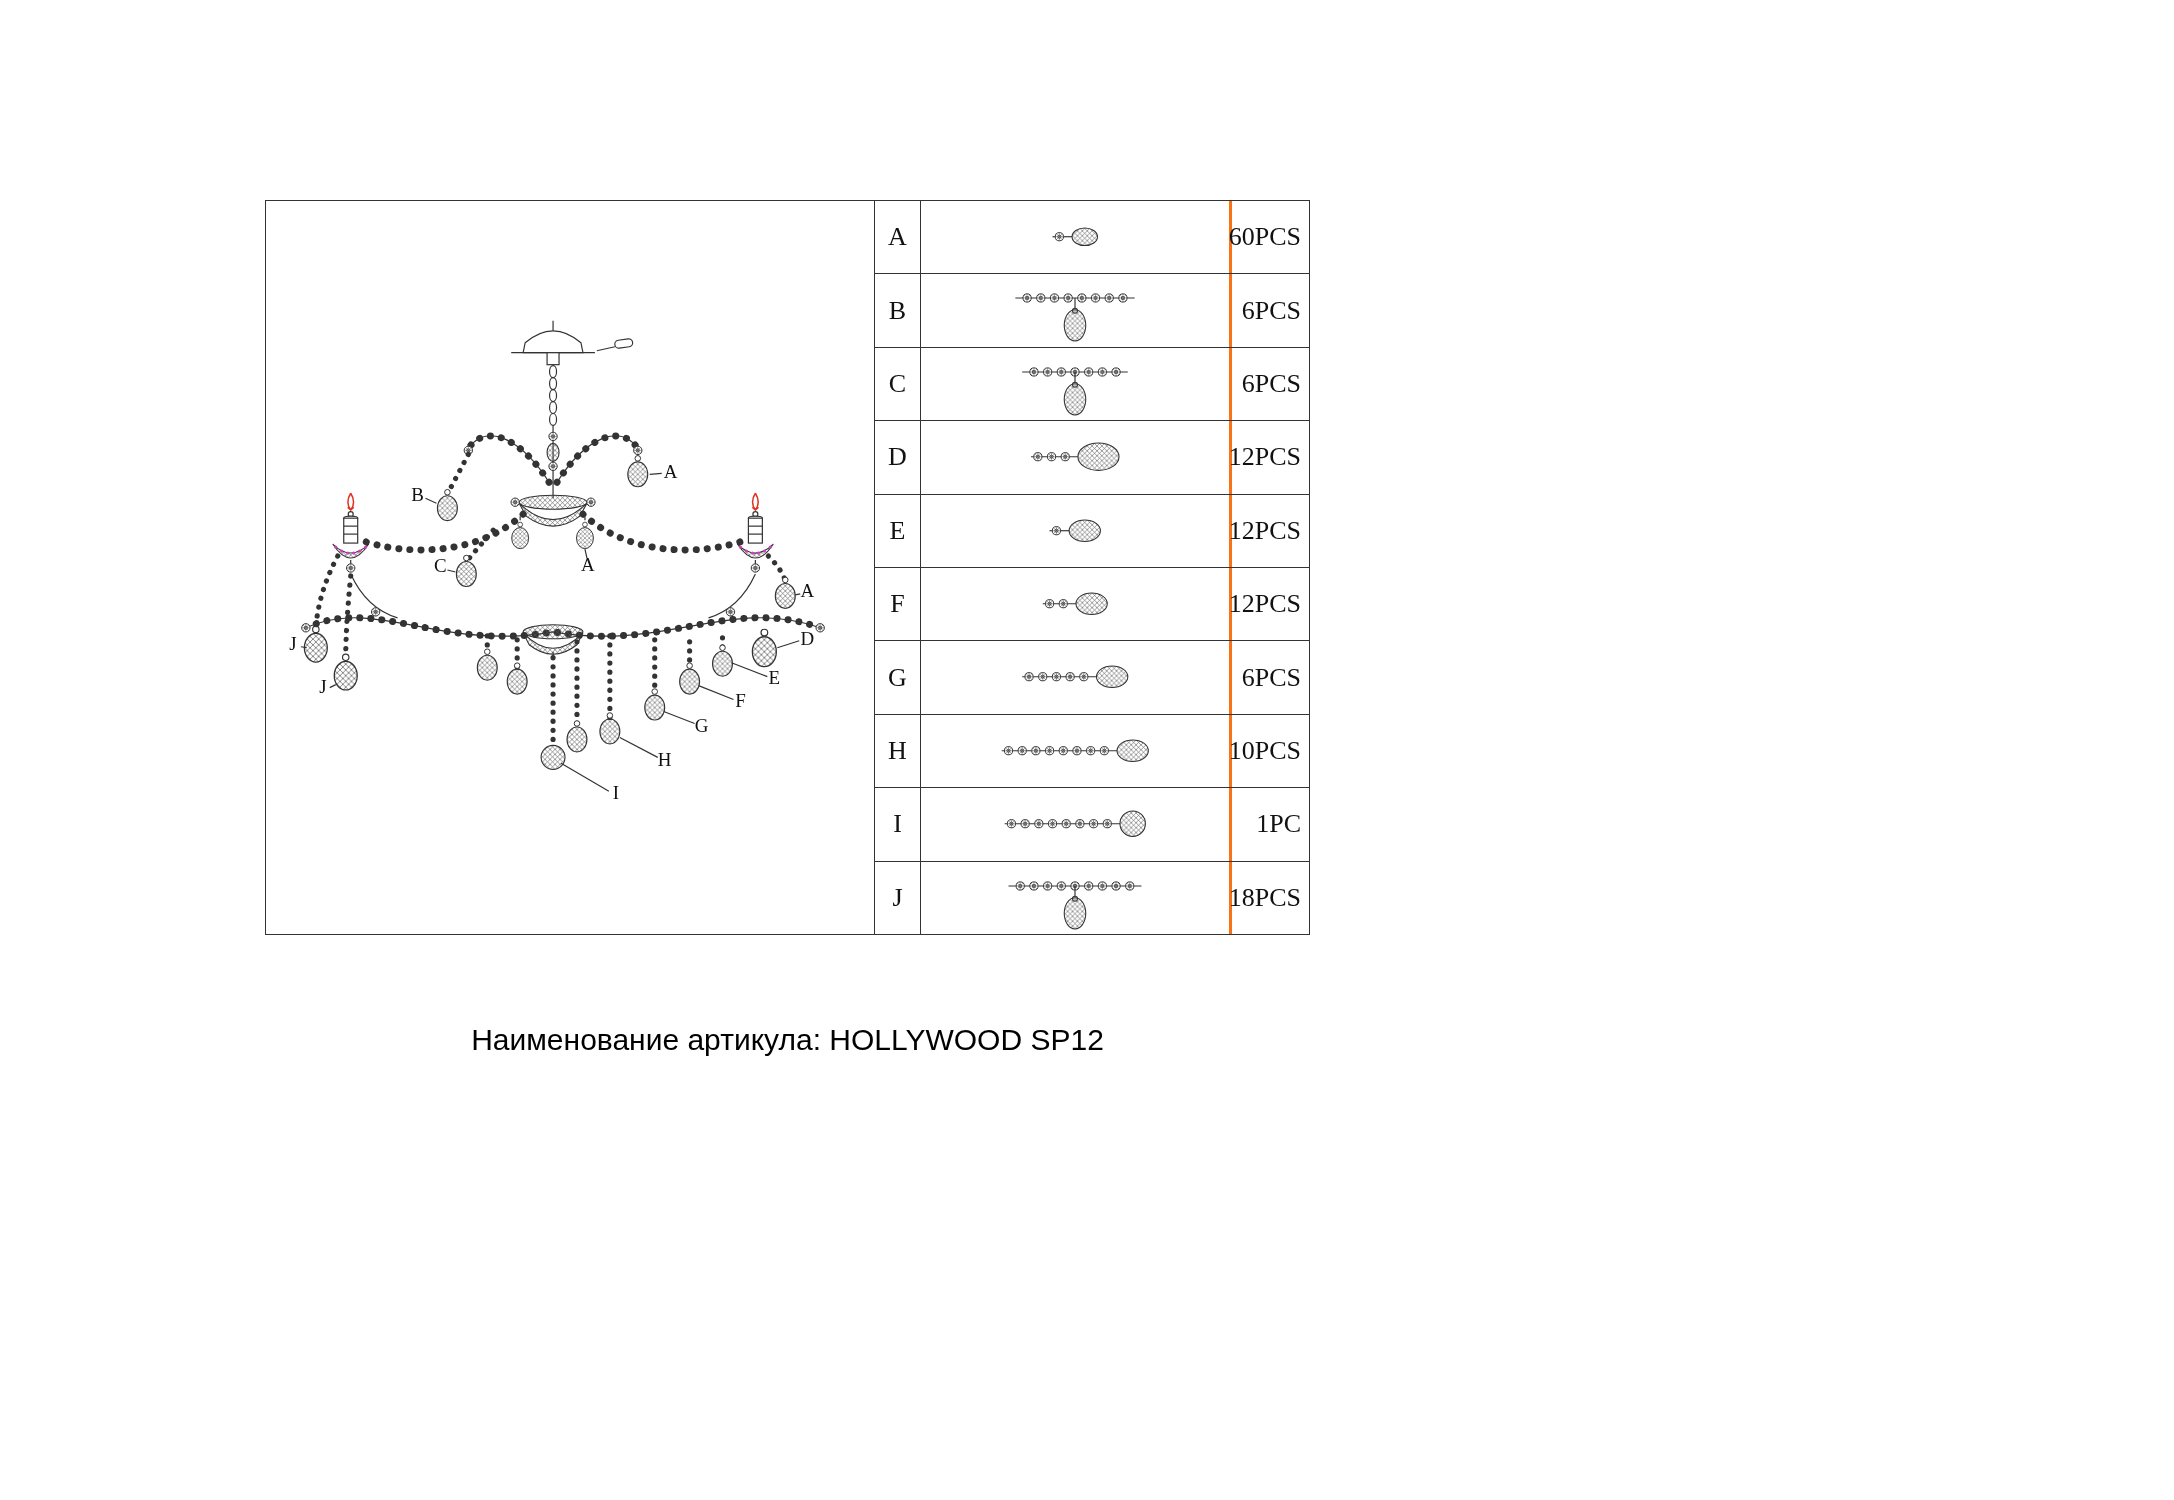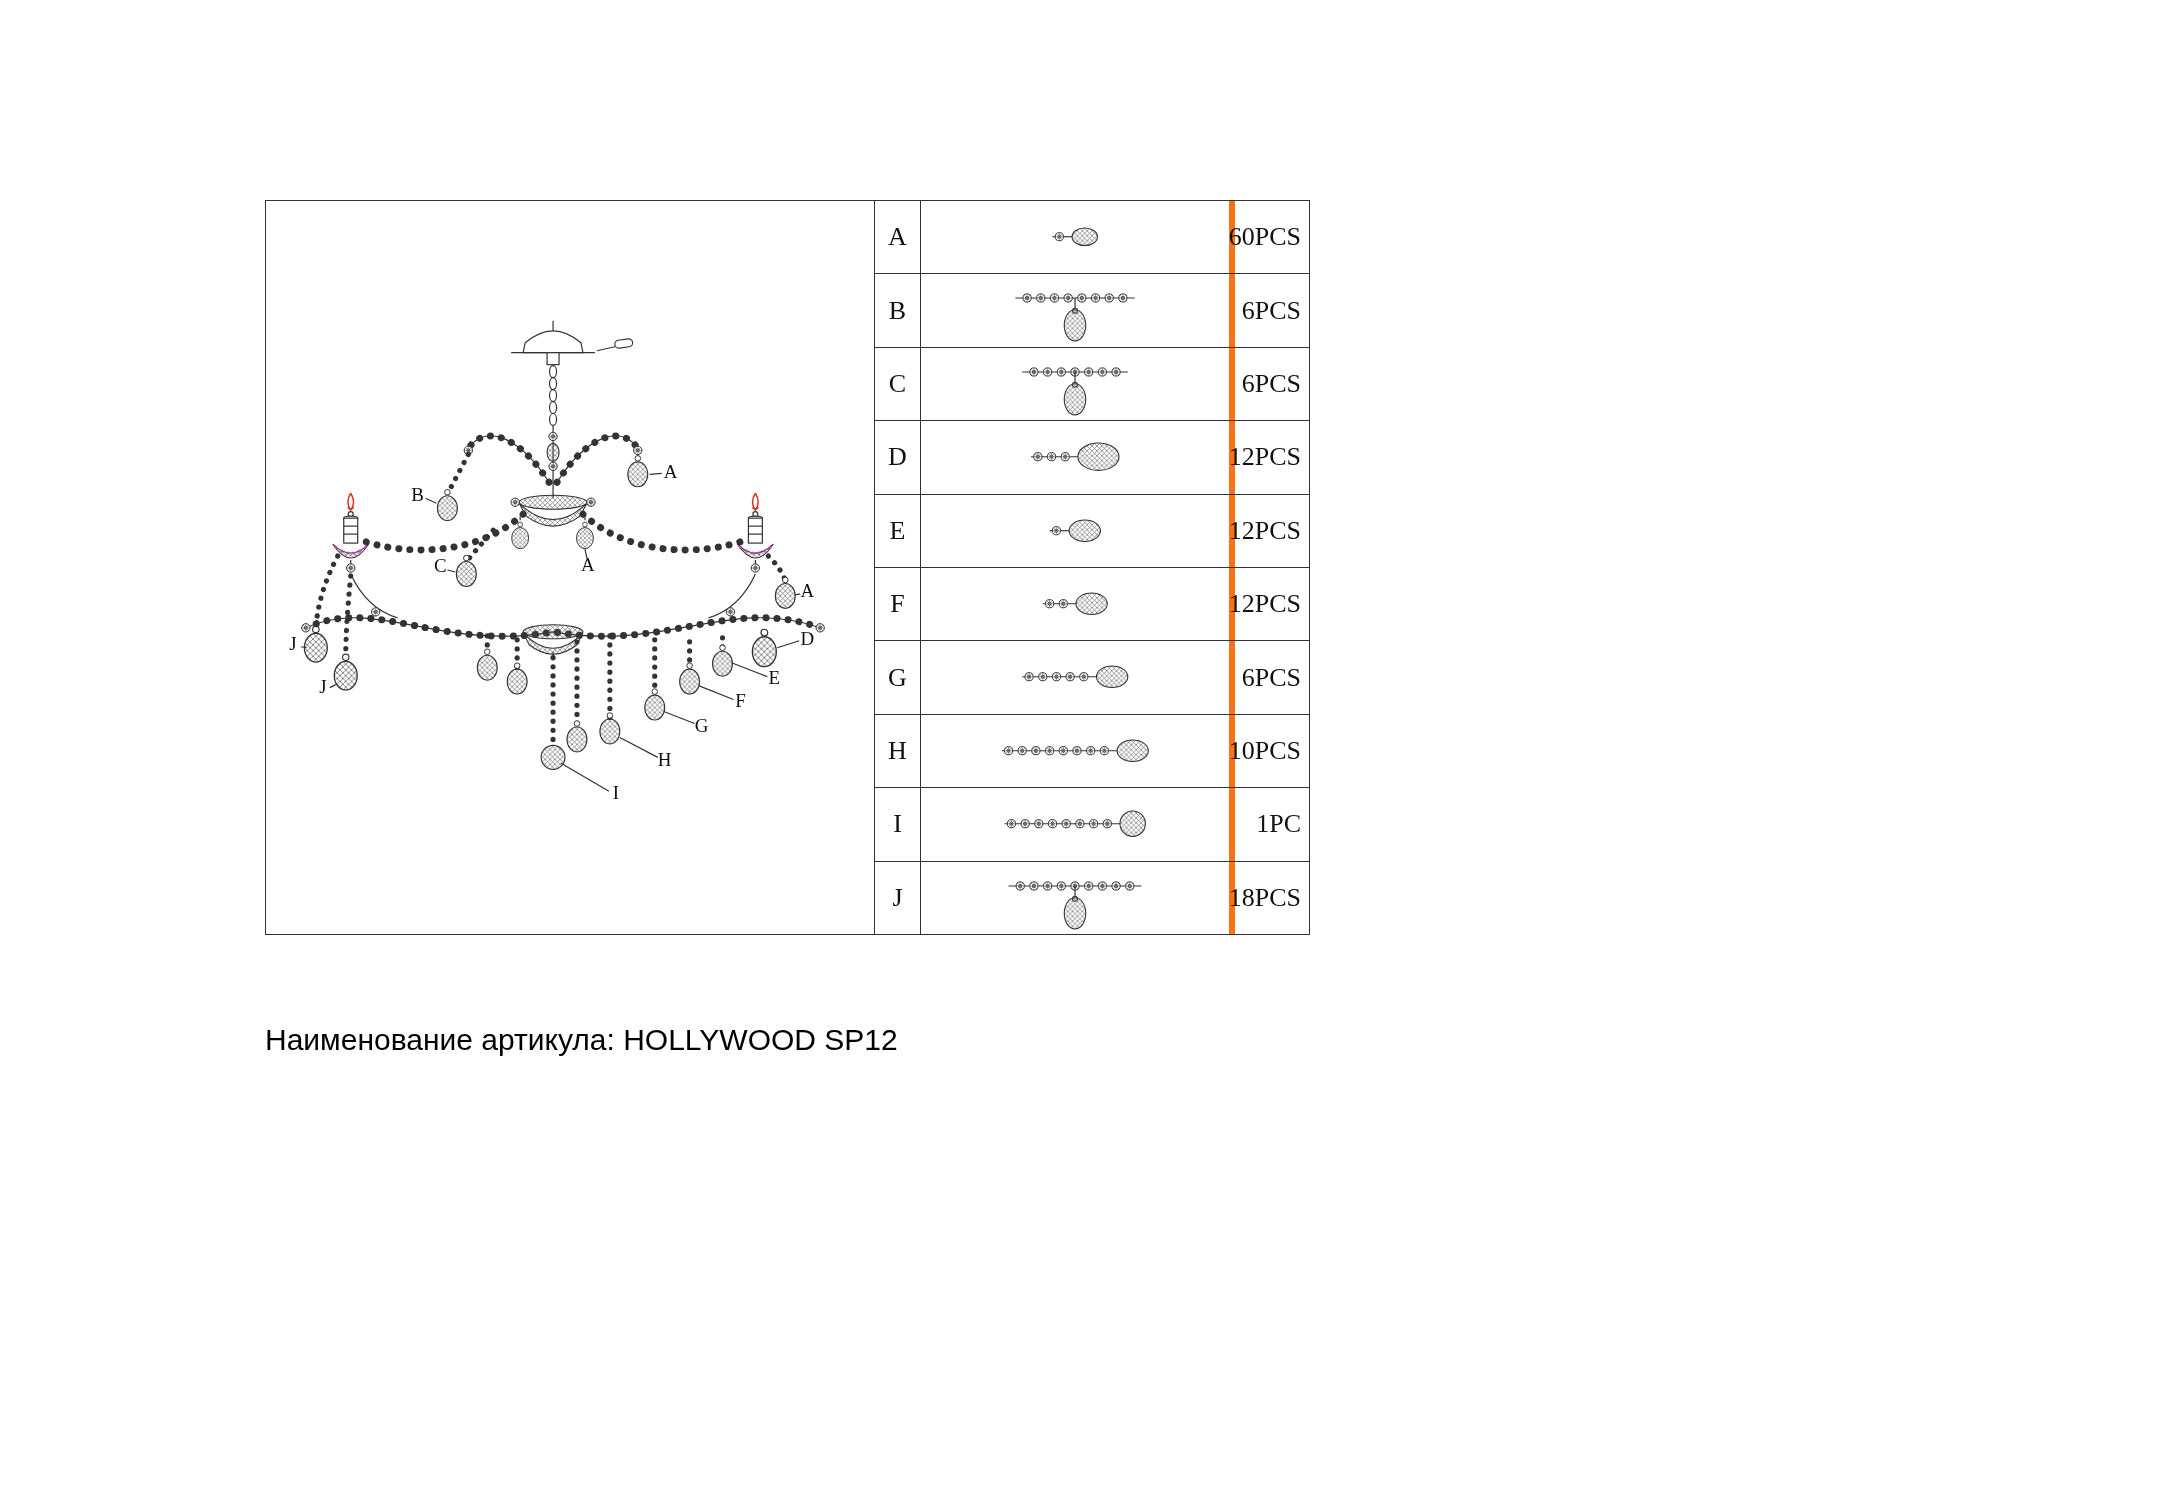--- a/index.html
+++ b/index.html
@@ -9,23 +9,23 @@
          border:1px solid #333;display:flex;box-sizing:border-box;background:#fff;}
   .drawing{width:608px;height:100%;position:relative;}
   .drawing-svg{width:100%;height:100%;display:block;}
   .parts{flex:1;border-left:1px solid #333;display:flex;flex-direction:column;}
   .prow{flex:1;display:grid;grid-template-columns:46px 1fr 80px;border-bottom:1px solid #333;min-height:0;}
   .prow:last-child{border-bottom:none;}
   .pletter{border-right:1px solid #333;display:flex;align-items:center;justify-content:center;
            font:26px "Liberation Serif",serif;}
   .pill{display:flex;align-items:center;justify-content:center;min-width:0;}
   .strand-svg{width:100%;height:100%;display:block;}
-  .pqty{border-left:6px solid #f97316;display:flex;align-items:center;justify-content:flex-end;
+  .pqty{border-left:3px solid #f97316;display:flex;align-items:center;justify-content:flex-end;
         padding-right:8px;font:26px "Liberation Serif",serif;white-space:nowrap;}
-  .caption{position:absolute;left:265px;top:1022px;width:1045px;text-align:left;
+  .caption{position:absolute;left:265px;top:1022px;width:1045px;text-align:center;
            font-size:30px;line-height:36px;color:#000;}
   
   .ln{fill:none;stroke:var(--line,#333);stroke-width:1.2;}
   .wh{fill:#fff;stroke:var(--line,#333);stroke-width:1.2;}
   .xh{fill:url(#xh);stroke:var(--line,#333);stroke-width:1.1;}
   .bd{fill:none;stroke:var(--line,#333);stroke-width:7;stroke-linecap:round;stroke-dasharray:0.1 11;}
   .bd2{fill:none;stroke:var(--line,#333);stroke-width:5.2;stroke-linecap:round;stroke-dasharray:0.1 9;}
   .flame{fill:none;stroke:var(--flame,#e03323);stroke-width:1.5;}
   .mdot{fill:var(--bobeche_dots,#cf3fc0);stroke:none;}
   .lbl{font:19px "Liberation Serif",serif;fill:#111;text-anchor:middle;dominant-baseline:middle;}

